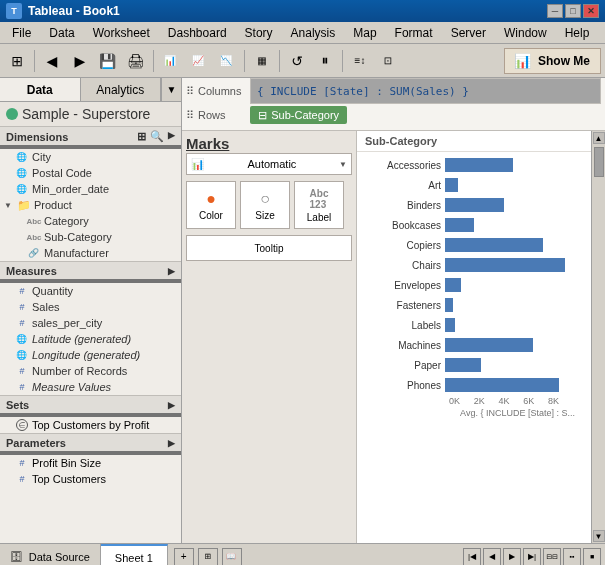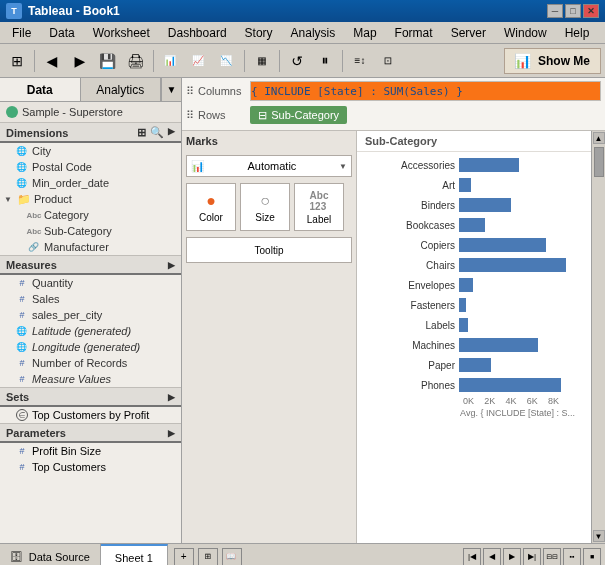--- a/index.html
+++ b/index.html
@@ -27,24 +27,24 @@
     .main-layout { display: flex; height: 465px; background: #d4d0c8; }
     
     
     .left-panel { width: 182px; min-width: 182px; background: #f0ede8; border-right: 1px solid #a0a0a0; display: flex; flex-direction: column; overflow: hidden; }
     
     .data-analytics-tabs { display: flex; border-bottom: 1px solid #a0a0a0; height: 24px; background: #d4d0c8; align-items: stretch; }
     .tab { flex: 1; display: flex; align-items: center; justify-content: center; cursor: pointer; font-size: 12px; border-right: 1px solid #a0a0a0; }
     .tab.active { background: #f0ede8; font-weight: bold; }
     .tab:last-child { border-right: none; }
     
-    .source-name { padding: 4px 6px; font-size: 11px; color: #333; display: flex; align-items: center; gap: 4px; border-bottom: 1px solid #c0bdb8; background: #e8e4de; cursor: pointer; }
+    .source-name { padding: 4px 6px; font-size: 14px; color: #333; display: flex; align-items: center; gap: 4px; border-bottom: 1px solid #c0bdb8; background: #e8e4de; cursor: pointer; }
     .source-icon { width: 12px; height: 12px; background: #4a7; border-radius: 50%; display: inline-block; }
     
-    .panel-section { font-size: 11px; font-weight: bold; color: #333; padding: 3px 6px 2px; background: #e0ddd8; border-bottom: 2px solid #737373; display: flex; align-items: center; justify-content: space-between; }
+    .panel-section { font-size: 11px; font-weight: bold; color: #333; padding: 3px 6px 2px; background: #e0ddd8; border-bottom: 4px solid #737373; display: flex; align-items: center; justify-content: space-between; }
     .panel-section-icons { display: flex; gap: 4px; }
     .panel-scroll { overflow-y: auto; flex: 1; }
     
     .dim-item { padding: 2px 4px 2px 16px; display: flex; align-items: center; gap: 4px; cursor: pointer; font-size: 11px; color: #333; }
     .dim-icon { width: 12px; height: 12px; flex-shrink: 0; display: flex; align-items: center; justify-content: center; font-size: 9px; }
     .dim-icon.globe { color: #2a6; }
     .dim-icon.abc { color: #888; font-size: 8px; font-weight: bold; }
     .dim-icon.hash { color: #4466aa; }
     .dim-icon.link { color: #888; }
     .dim-indent { padding-left: 28px; }
@@ -56,39 +56,39 @@
     
     
     .center-area { flex: 1; display: flex; flex-direction: column; overflow: hidden; }
     
     
     .shelf-area { background: #f5f3ef; border-bottom: 1px solid #c0bdb8; padding: 2px 4px; }
     .shelf-row { display: flex; align-items: center; height: 22px; gap: 4px; margin-bottom: 2px; }
     .shelf-label { width: 60px; font-size: 11px; color: #555; display: flex; align-items: center; gap: 4px; }
     .shelf-pill { background: #4a90d9; color: white; padding: 1px 8px; border-radius: 2px; font-size: 11px; display: flex; align-items: center; gap: 4px; cursor: pointer; height: 18px; }
     .shelf-pill.green { background: #5a9a5a; }
-    .shelf-input { background: #f97316; border: 1px solid #c0bdb8; padding: 1px 0; font-size: 11px; flex: 1; height: 20px; display: flex; align-items: center; font-family: monospace; }
+    .shelf-input { background: #a3a3a3; border: 1px solid #c0bdb8; padding: 1px 6px; font-size: 11px; flex: 1; height: 26px; display: flex; align-items: center; font-family: monospace; }
     
     
     .canvas-area { display: flex; flex: 1; overflow: hidden; }
     
     
     .marks-panel { width: 175px; min-width: 175px; background: #e8e4de; border-right: 1px solid #c0bdb8; padding: 4px; }
-    .marks-title { font-size: 11px; font-weight: bold; color: #333; margin-bottom: 8px; }
+    .marks-title { font-size: 15px; font-weight: bold; color: #333; margin-bottom: 1px; text-decoration: underline; }
     .marks-dropdown { width: 100%; height: 22px; border: 1px solid #b0aaa4; background: white; display: flex; align-items: center; justify-content: space-between; padding: 0 4px; cursor: pointer; font-size: 11px; margin-bottom: 6px; }
     .marks-dropdown-arrow { font-size: 8px; color: #555; }
     .marks-buttons { display: flex; gap: 4px; flex-wrap: wrap; margin-bottom: 6px; }
     .marks-btn { width: 50px; height: 48px; border: 1px solid #b0aaa4; background: white; display: flex; flex-direction: column; align-items: center; justify-content: center; cursor: pointer; font-size: 10px; gap: 2px; }
     .marks-btn-row { display: flex; gap: 4px; margin-top: 2px; }
     .marks-btn2 { flex: 1; height: 26px; border: 1px solid #b0aaa4; background: white; display: flex; align-items: center; justify-content: center; cursor: pointer; font-size: 10px; }
     
     
     .chart-area { flex: 1; background: white; overflow: hidden; position: relative; }
     .chart-header { padding: 4px 8px; font-size: 11px; font-weight: bold; color: #555; border-bottom: 1px solid #e0ddd8; }
-    .chart-content { padding: 4px 0 4px 8px; position: relative; height: calc(100% - 50px); overflow: hidden; margin-left: 14px; }
+    .chart-content { padding: 4px 0 4px 8px; position: relative; height: calc(100% - 50px); overflow: hidden; }
     
     .bar-chart { display: flex; flex-direction: column; gap: 2px; padding-right: 16px; }
     .bar-row { display: flex; align-items: center; height: 18px; }
     .bar-label { width: 80px; text-align: right; font-size: 10px; color: #333; padding-right: 4px; flex-shrink: 0; }
     .bar-container { flex: 1; height: 14px; position: relative; }
     .bar { height: 100%; background: #4a7ab5; }
     
     .chart-axis { display: flex; justify-content: space-between; padding-left: 84px; padding-right: 32px; font-size: 9px; color: #777; margin-top: 2px; }
     .chart-footer { font-size: 9px; color: #777; text-align: right; padding-right: 16px; margin-top: 2px; }
     

